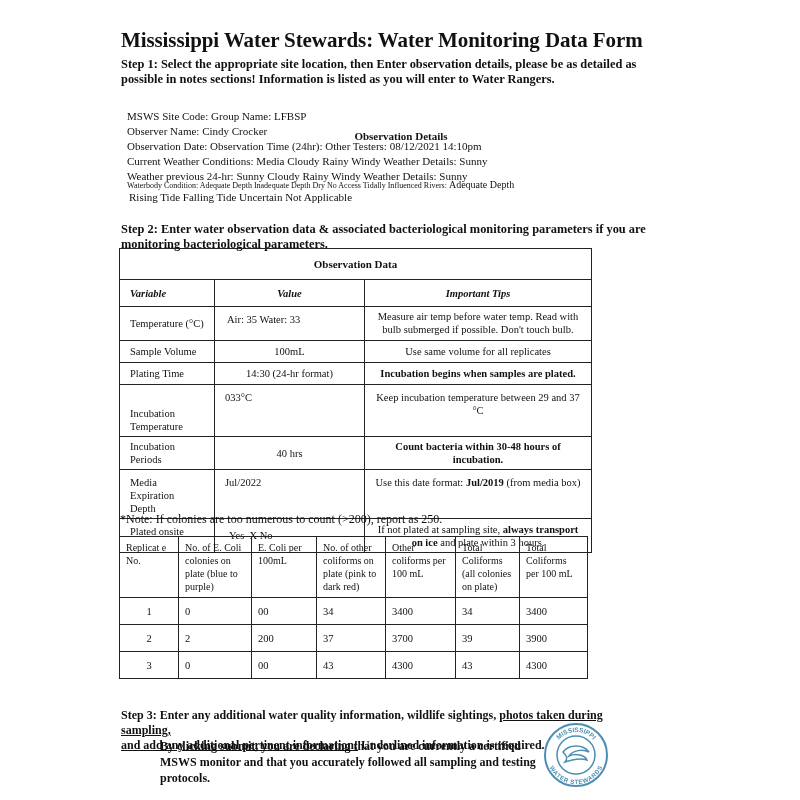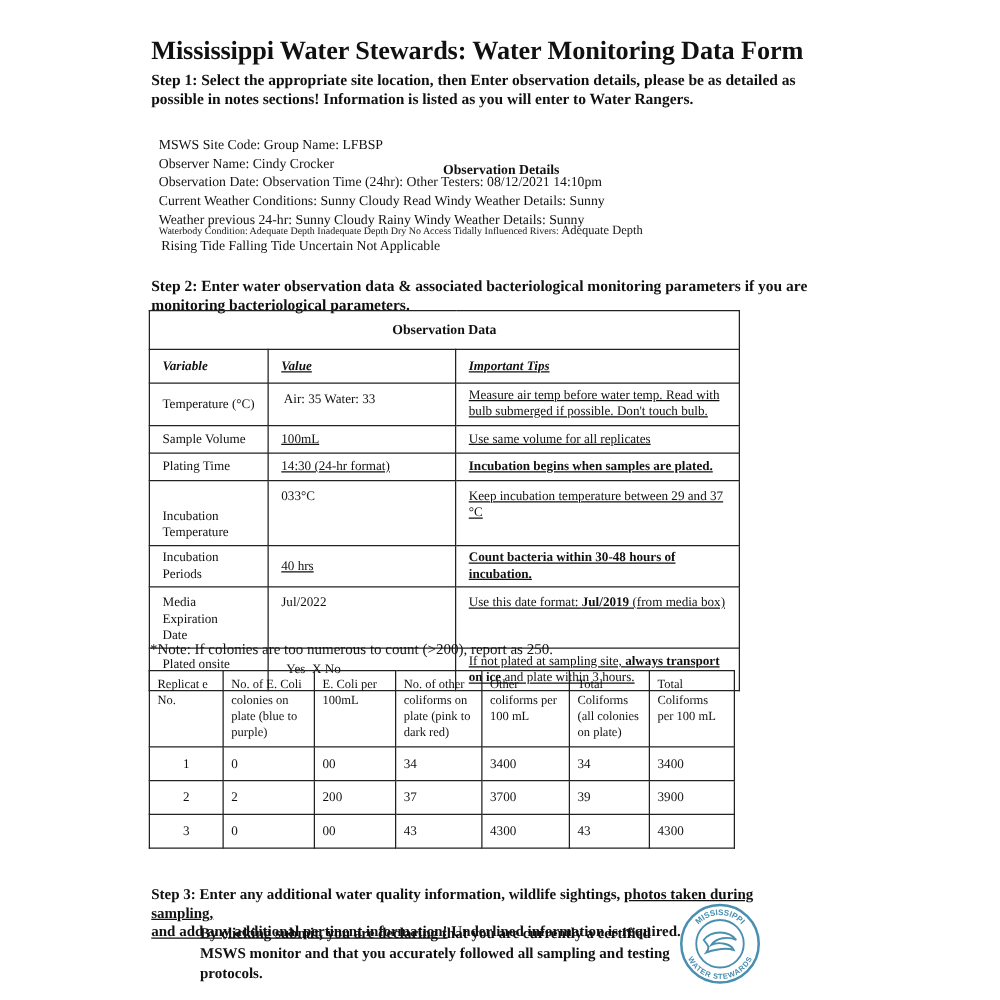--- a/index.html
+++ b/index.html
@@ -12,21 +12,21 @@
   .obs-head { left: 121px; width: 560px; top: 94px; text-align: center; font-size: 11px; font-weight: bold; margin-top: 36px; }
   .detail { left: 127px; font-size: 11px; white-space: nowrap; }
   .step2 { left: 121px; top: 222px; width: 560px; }
 
   table { border-collapse: collapse; position: absolute; font-size: 10.5px; }
   td, th { border: 1.5px solid #222; vertical-align: top; }
   #obs-table { left: 119px; top: 248px; width: 473px; }
   #obs-table .caption-cell { height: 24px; text-align: center; vertical-align: middle; font-weight: bold; font-size: 11px; }
   #obs-table .hdr td { height: 20px; vertical-align: middle; font-weight: bold; font-style: italic; font-size: 10.5px; }
   #obs-table td { padding: 3px 10px; line-height: 13px; }
-  #obs-table td.c { text-align: left; text-decoration: underline; }
+  #obs-table td.c { text-align: center; }
   .note { left: 120px; top: 512px; font-size: 12px; white-space: nowrap; }
 
   #rep-table { left: 119px; top: 536px; width: 469px; }
   #rep-table td { padding: 4px 6px; line-height: 13px; font-size: 10px; }
   #rep-table tr.hdr td { height: 52px; }
   #rep-table tr.row td { height: 18px; vertical-align: middle; font-size: 10.5px; }
   #rep-table td.c { text-align: center; }
 
   .step3 { left: 121px; top: 708px; width: 520px; font-size: 12px; line-height: 15px; font-weight: bold; }
   .u { text-decoration: underline; }
@@ -36,21 +36,21 @@
 </head>
 <body>
 
 <div class="abs title">Mississippi Water Stewards: Water Monitoring Data Form</div>
 <div class="abs step step1">Step 1: Select the appropriate site location, then Enter observation details, please be as detailed as  possible in notes sections! Information is listed as you will enter to Water Rangers.</div>
 
 <div class="abs obs-head">Observation Details</div>
 <div class="abs detail" style="top:110px">MSWS Site Code: Group Name: LFBSP</div>
 <div class="abs detail" style="top:125px">Observer Name: Cindy Crocker</div>
 <div class="abs detail" style="top:140px">Observation Date: Observation Time (24hr): Other Testers: 08/12/2021 14:10pm</div>
-<div class="abs detail" style="top:155px">Current Weather Conditions: Sunny Cloudy Read Windy Weather Details: Sunny</div>
+<div class="abs detail" style="top:155px">Current Weather Conditions: Media Cloudy Rainy Windy Weather Details: Sunny</div>
 <div class="abs detail" style="top:170px">Weather previous 24-hr: Sunny Cloudy Rainy Windy Weather Details:  Sunny</div>
 <div class="abs detail" style="top:177px; font-size:8px; top:179px;">
   <span>Waterbody Condition: Adequate Depth Inadequate Depth Dry No Access Tidally Influenced Rivers:</span>
   <span style="font-size:10px">Adequate Depth</span>
 </div>
 <div class="abs detail" style="top:191px; left:129px">Rising Tide Falling Tide Uncertain Not Applicable</div>
 
 <div class="abs step step2">Step 2: Enter water observation data &amp; associated bacteriological monitoring parameters if you are  monitoring bacteriological parameters.</div>
 
 <table id="obs-table">
@@ -87,21 +87,21 @@
     <td style="padding-top:22px">Incubation Temperature</td>
     <td style="padding-top:6px">033°C</td>
     <td class="c" style="padding-top:6px">Keep incubation temperature between 29 and 37 °C</td>
   </tr>
   <tr style="height:22px">
     <td style="vertical-align:middle">Incubation Periods</td>
     <td class="c" style="vertical-align:middle">40 hrs</td>
     <td class="c" style="vertical-align:middle; font-weight:bold">Count bacteria within 30-48 hours of incubation.</td>
   </tr>
   <tr style="height:46px">
-    <td style="padding-top:6px; padding-right:30px">Media Expiration Date</td>
+    <td style="padding-top:6px; padding-right:30px">Media Expiration Depth</td>
     <td style="padding-top:6px">Jul/2022</td>
     <td class="c" style="padding-top:6px"><span>Use this date format: </span><b>Jul/2019</b><span> (from media box)</span></td>
   </tr>
   <tr style="height:34px">
     <td style="padding-top:6px">Plated onsite</td>
     <td style="padding-top:10px; padding-left:14px; white-space:pre">Yes  X No</td>
     <td class="c" style="padding-top:4px"><span>If not plated at sampling site, </span><b>always transport on  ice</b><span> and plate within 3 hours.</span></td>
   </tr>
 </tbody>
   </table>

